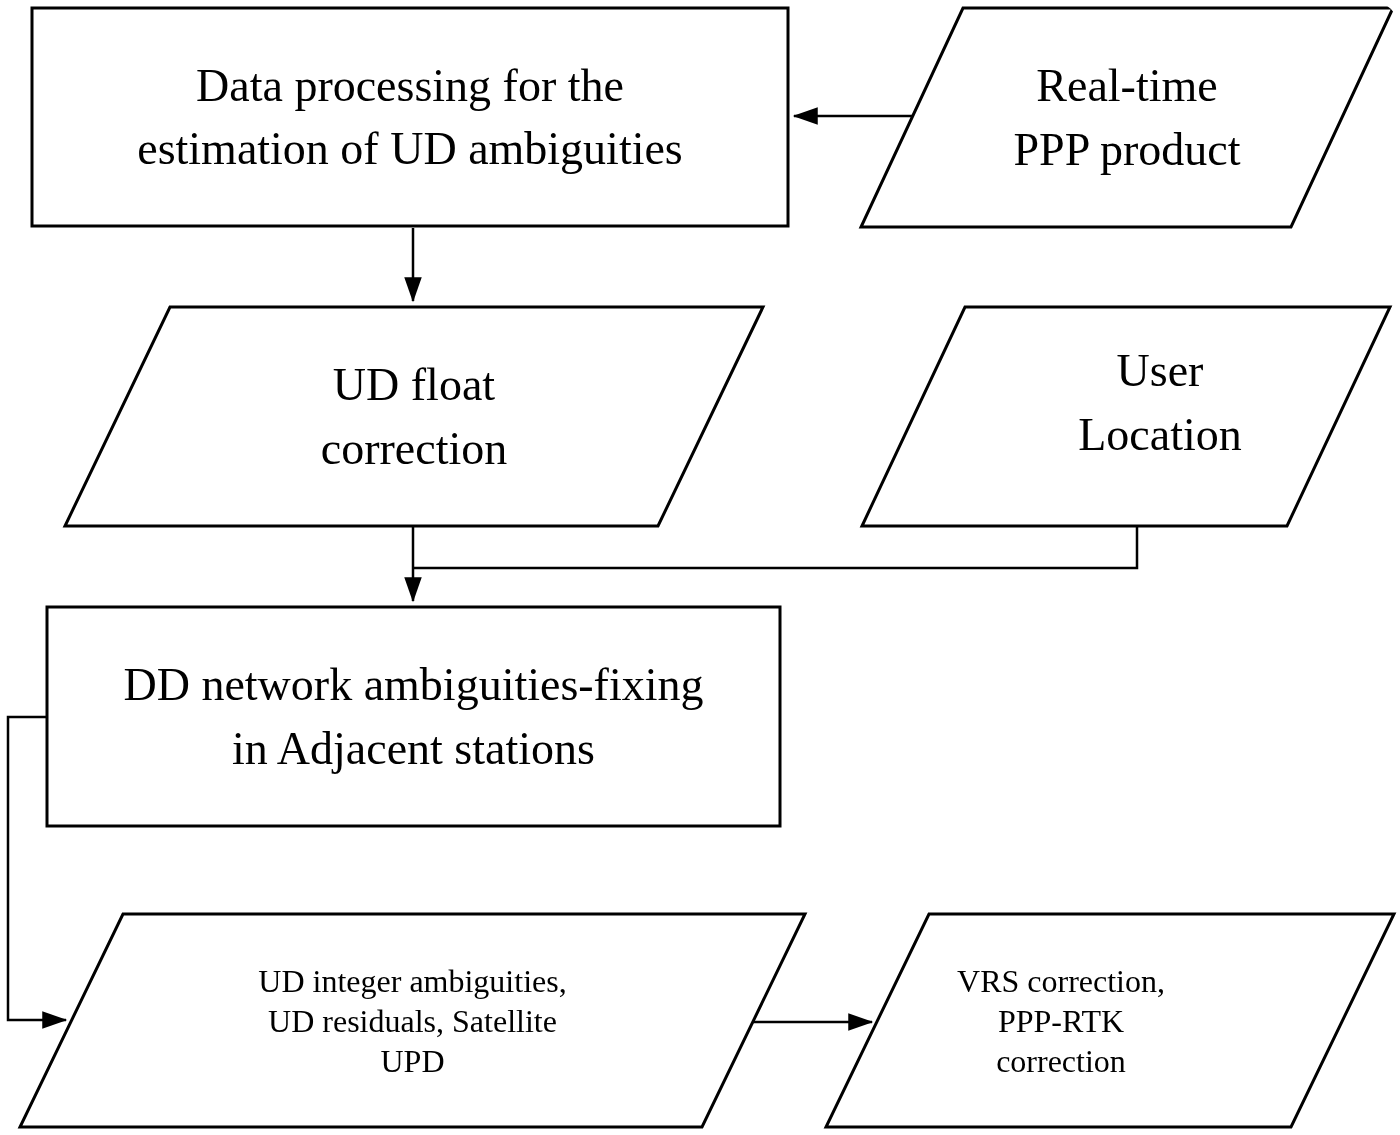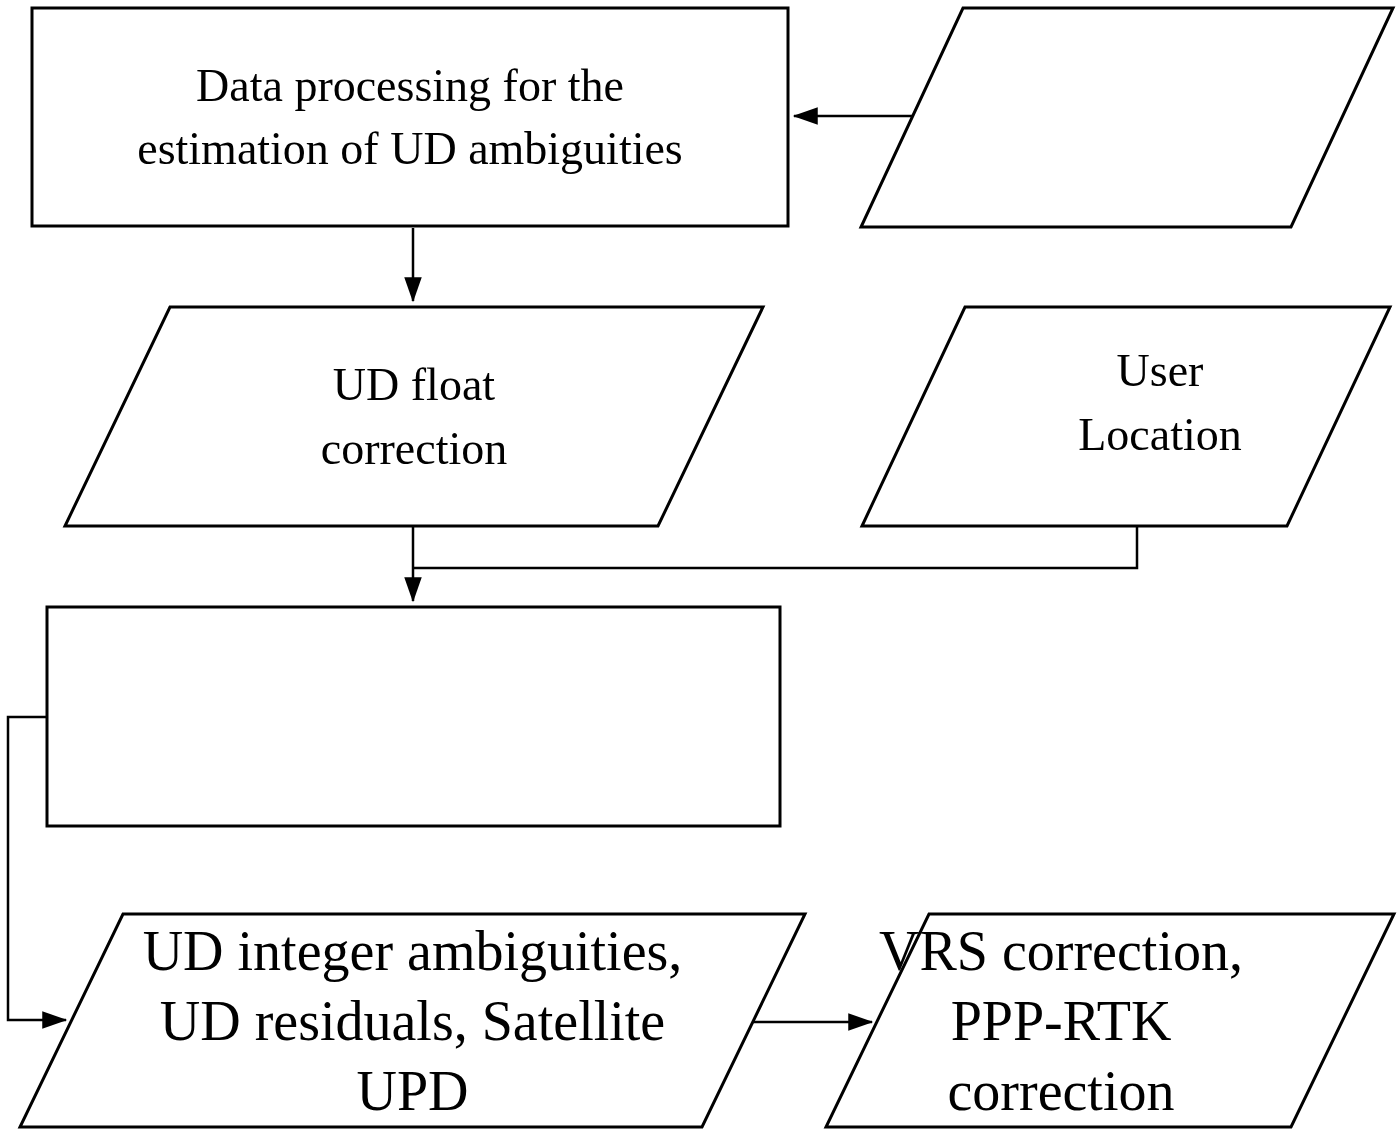--- a/index.html
+++ b/index.html
@@ -7,20 +7,21 @@
     padding: 0;
     background: #ffffff;
   }
   .canvas {
     position: relative;
     width: 1400px;
     height: 1135px;
     background: #ffffff;
     font-family: "Liberation Serif", "DejaVu Serif", serif;
     overflow: hidden;
+    border-radius: 31px;
   }
   .canvas svg {
     position: absolute;
     left: 0;
     top: 0;
   }
   .node-label {
     position: absolute;
     display: flex;
     align-items: center;
@@ -28,21 +29,21 @@
     text-align: center;
     color: #000000;
     white-space: pre-line;
     pointer-events: none;
   }
   .label-2line {
     font-size: 46px;
     line-height: 1.38;
   }
   .label-3line {
-    font-size: 56px;
+    font-size: 32px;
     line-height: 1.25;
   }
 </style>
 </head>
 <body>
 
 <div class="canvas">
 
   <svg width="1400" height="1135" viewBox="0 0 1400 1135">
     <defs>
@@ -74,27 +75,31 @@
     <polyline points="413,527 413,601" fill="none" stroke="#000000" stroke-width="2.5" marker-end="url(#arrow)"></polyline>
 
     <polyline points="47,717 8,717 8,1020 66,1020" fill="none" stroke="#000000" stroke-width="2.5" marker-end="url(#arrow)"></polyline>
 
     <polyline points="753,1022 872,1022" fill="none" stroke="#000000" stroke-width="2.5" marker-end="url(#arrow)"></polyline>
   </svg>
 
   <div class="node-label label-2line" style="left:32px;  top:8px;   width:756px; height:218px;">Data processing for the
 estimation of UD ambiguities</div>
 
+  <div class="node-label label-2line" style="left:861px; top:8px;   width:532px; height:219px;">Real-time
+PPP product</div>
 
   <div class="node-label label-2line" style="left:65px;  top:307px; width:698px; height:219px;">UD float
 correction</div>
 
   <div class="node-label label-2line" style="left:896px; top:307px; width:528px; height:191px;">User
 Location</div>
 
+  <div class="node-label label-2line" style="left:47px;  top:607px; width:733px; height:219px;">DD network ambiguities-fixing
+in Adjacent stations</div>
 
   <div class="node-label label-3line" style="left:20px;  top:914px; width:785px; height:213px;">UD integer ambiguities,
 UD residuals, Satellite
 UPD</div>
 
   <div class="node-label label-3line" style="left:777px; top:914px; width:568px; height:213px;">VRS correction,
 PPP-RTK
 correction</div>
 
 </div>

